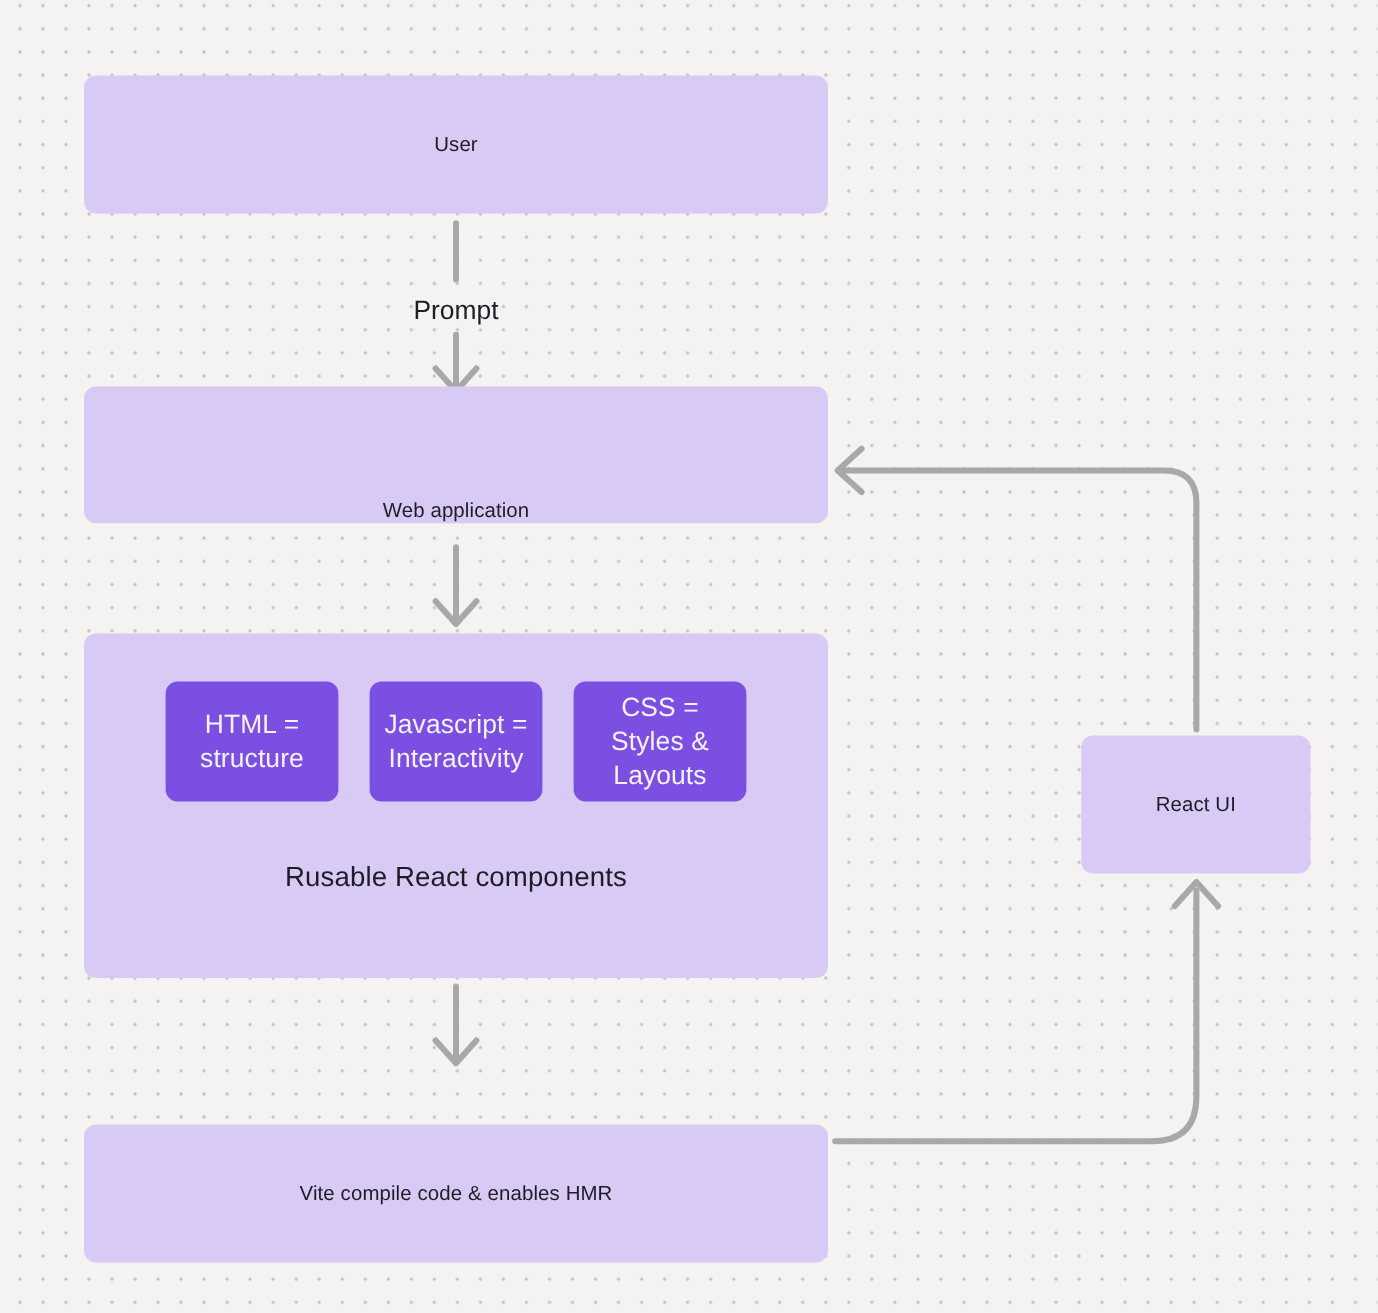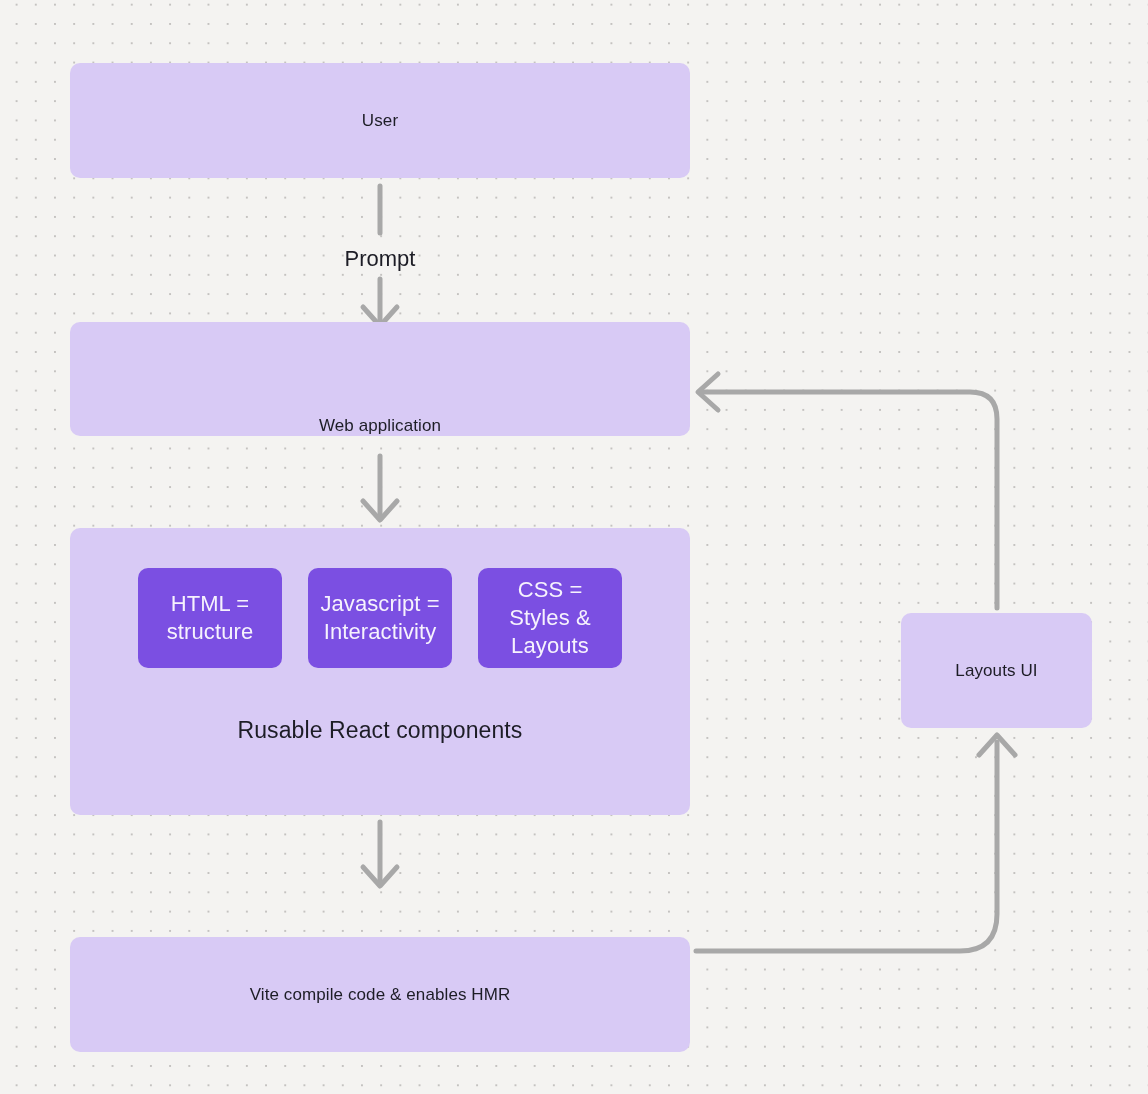--- a/index.html
+++ b/index.html
@@ -152,16 +152,16 @@
       </div>
     </div>
     <div class="components-caption">Rusable React components</div>
   </div>
 
   <div class="node node-vite">
     <span>Vite compile code &amp; enables HMR</span>
   </div>
 
   <div class="node node-render-ui">
-    <span>Layouts UI</span>
+    <span>React UI</span>
   </div>
 
 </div>
 
 </body></html>

